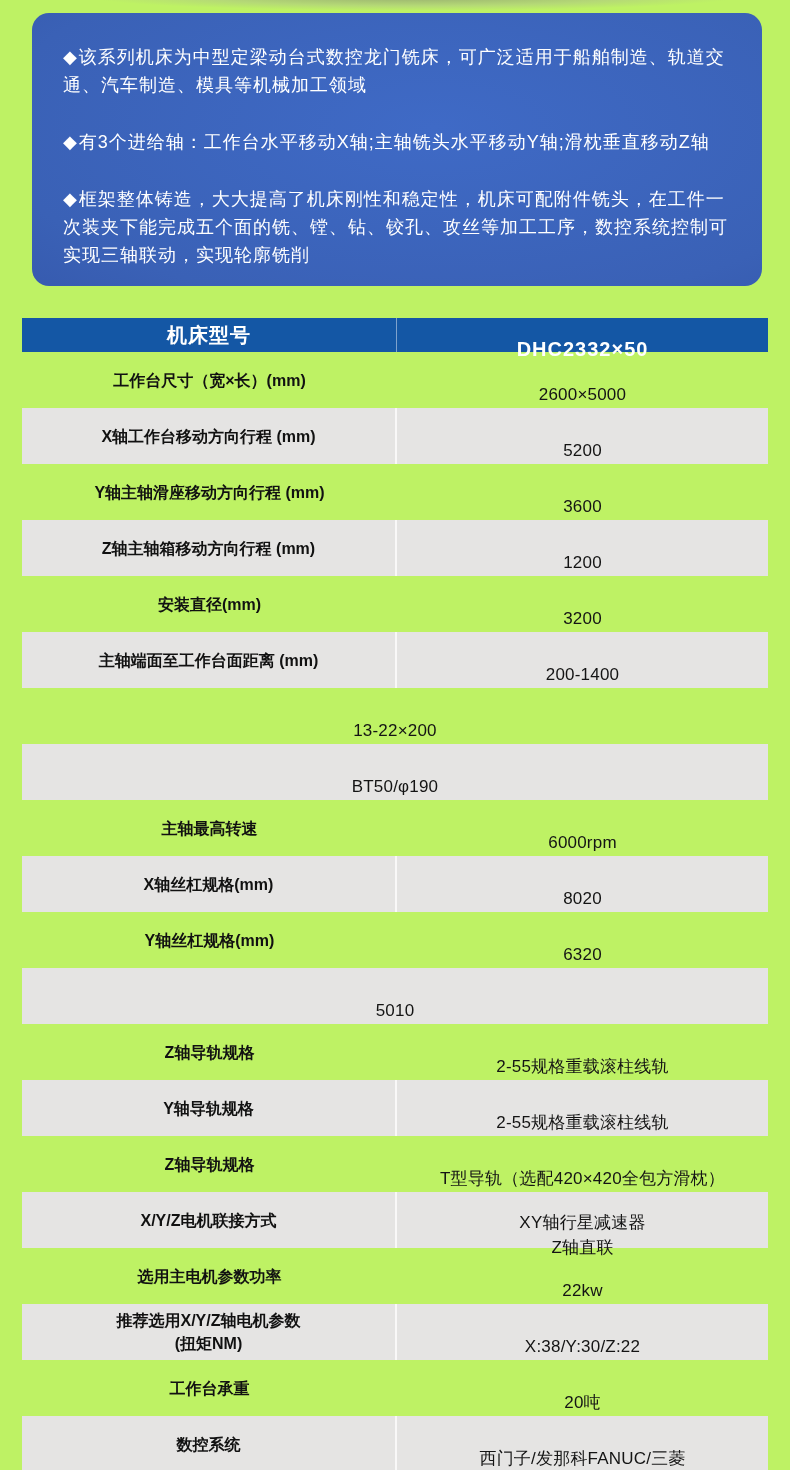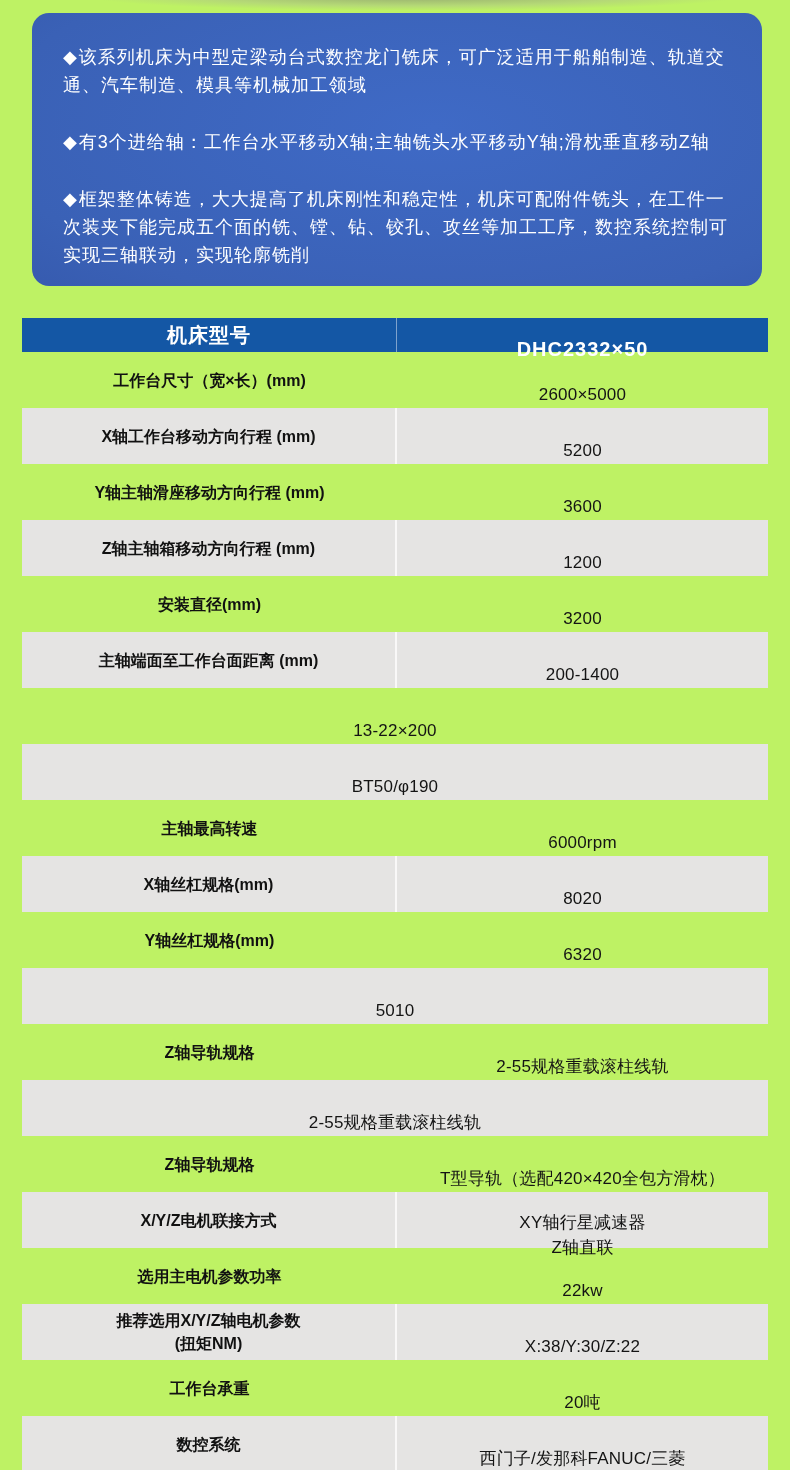--- a/index.html
+++ b/index.html
@@ -181,20 +181,21 @@
           <div class="cell-value">6320</div>
         </div>
         <div class="spec-row striped">
           <div class="cell-value">5010</div>
         </div>
         <div class="spec-row">
           <div class="cell-label">Z轴导轨规格</div>
           <div class="cell-value">2-55规格重载滚柱线轨</div>
         </div>
         <div class="spec-row striped">
+          <div class="cell-label">Y轴导轨规格</div>
           <div class="cell-value">2-55规格重载滚柱线轨</div>
         </div>
         <div class="spec-row">
           <div class="cell-label">Z轴导轨规格</div>
           <div class="cell-value">T型导轨（选配420×420全包方滑枕）</div>
         </div>
         <div class="spec-row striped">
           <div class="cell-label">X/Y/Z电机联接方式</div>
           <div class="cell-value">XY轴行星减速器
 Z轴直联</div>

